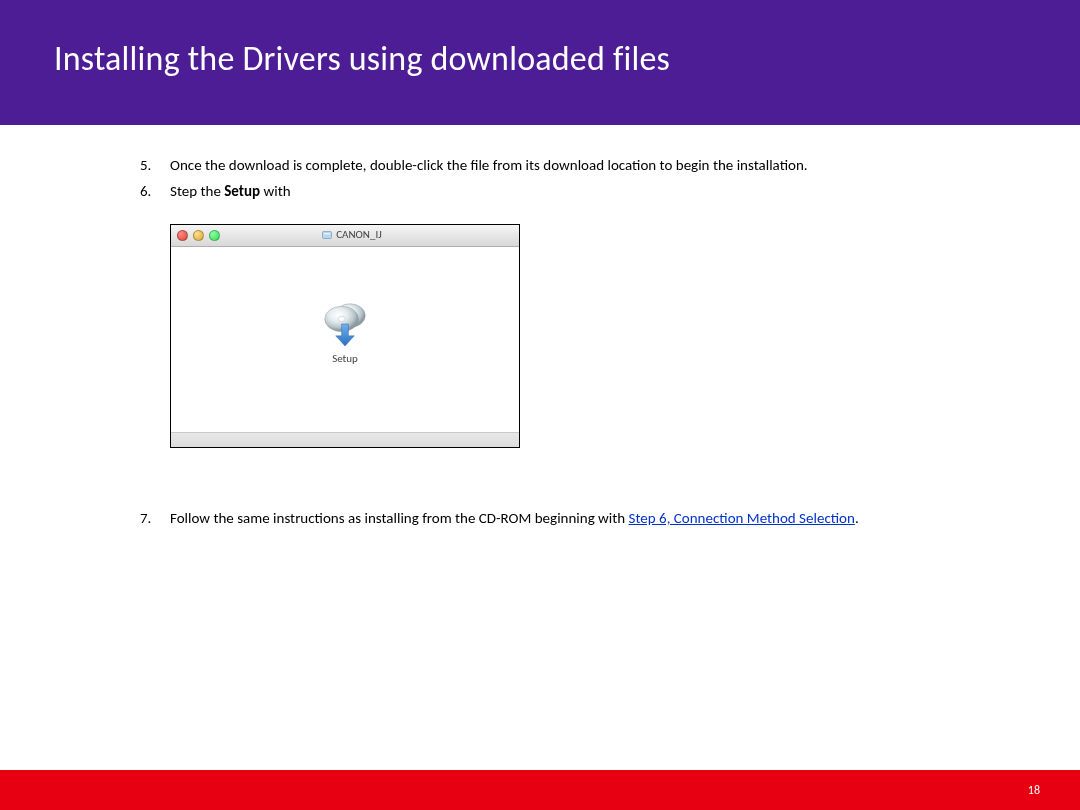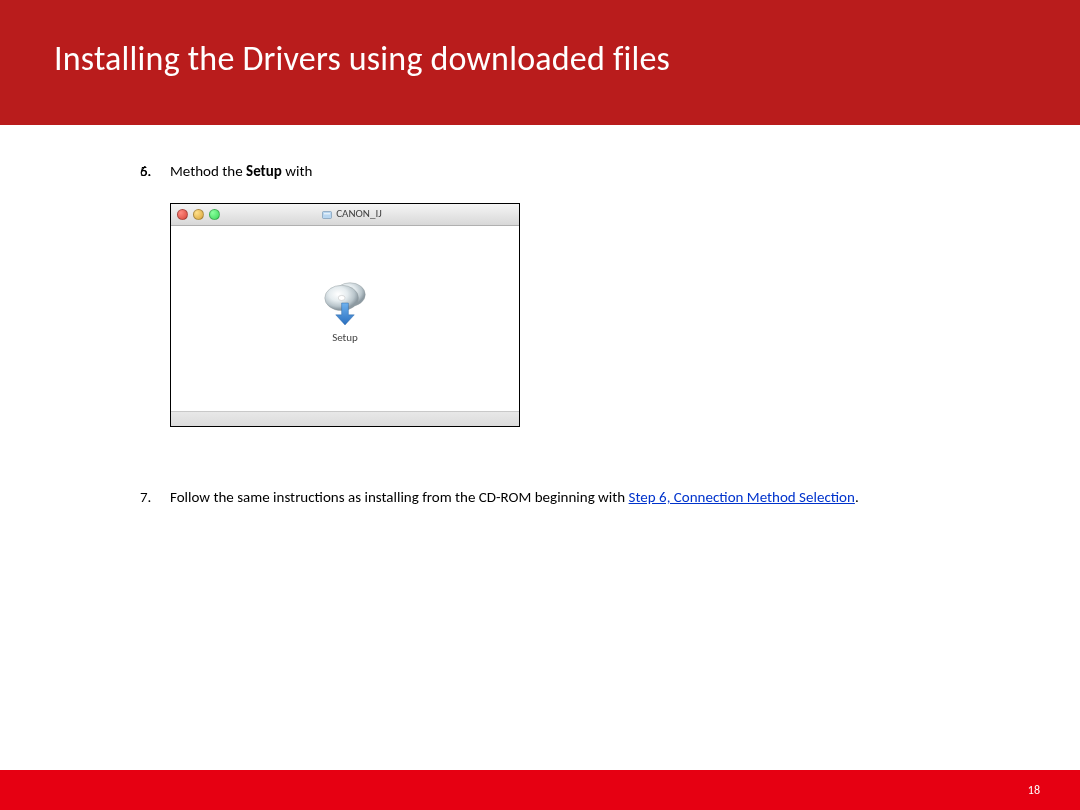--- a/index.html
+++ b/index.html
@@ -7,21 +7,21 @@
     width: 1080px;
     height: 810px;
     font-family: Calibri, "Segoe UI", Arial, sans-serif;
     background: #fff;
     position: relative;
     overflow: hidden;
   }
   .header-bar {
     width: 100%;
     height: 125px;
-    background: #b91c1c;
+    background: #4c1d95;
     padding: 38px 0 0 54px;
   }
   .header-title {
     color: #fff;
     font-size: 34px;
     font-weight: 400;
     letter-spacing: 0.2px;
   }
   .content {
     padding: 30px 60px 0 140px;
@@ -139,25 +139,26 @@
 
 <div class="header-bar">
   <div class="header-title">Installing  the Drivers using downloaded files</div>
 </div>
 
 <div class="content">
   <ol class="steps">
 
     <li>
       <span class="num">5.</span>
+      <span>Once the download is complete, double-click the file from its download location to begin the installation.</span>
     </li>
 
     <li>
       <span class="num">6.</span>
-      <span>Method the </span><span class="bold">Setup</span><span> with</span>
+      <span>Step the </span><span class="bold">Setup</span><span> with</span>
     </li>
 
     <li style="padding-left:0;">
       <div class="screenshot">
         <div class="mac-titlebar">
           <div class="traffic-lights">
             <span class="light red"></span>
             <span class="light yellow"></span>
             <span class="light green"></span>
           </div>

